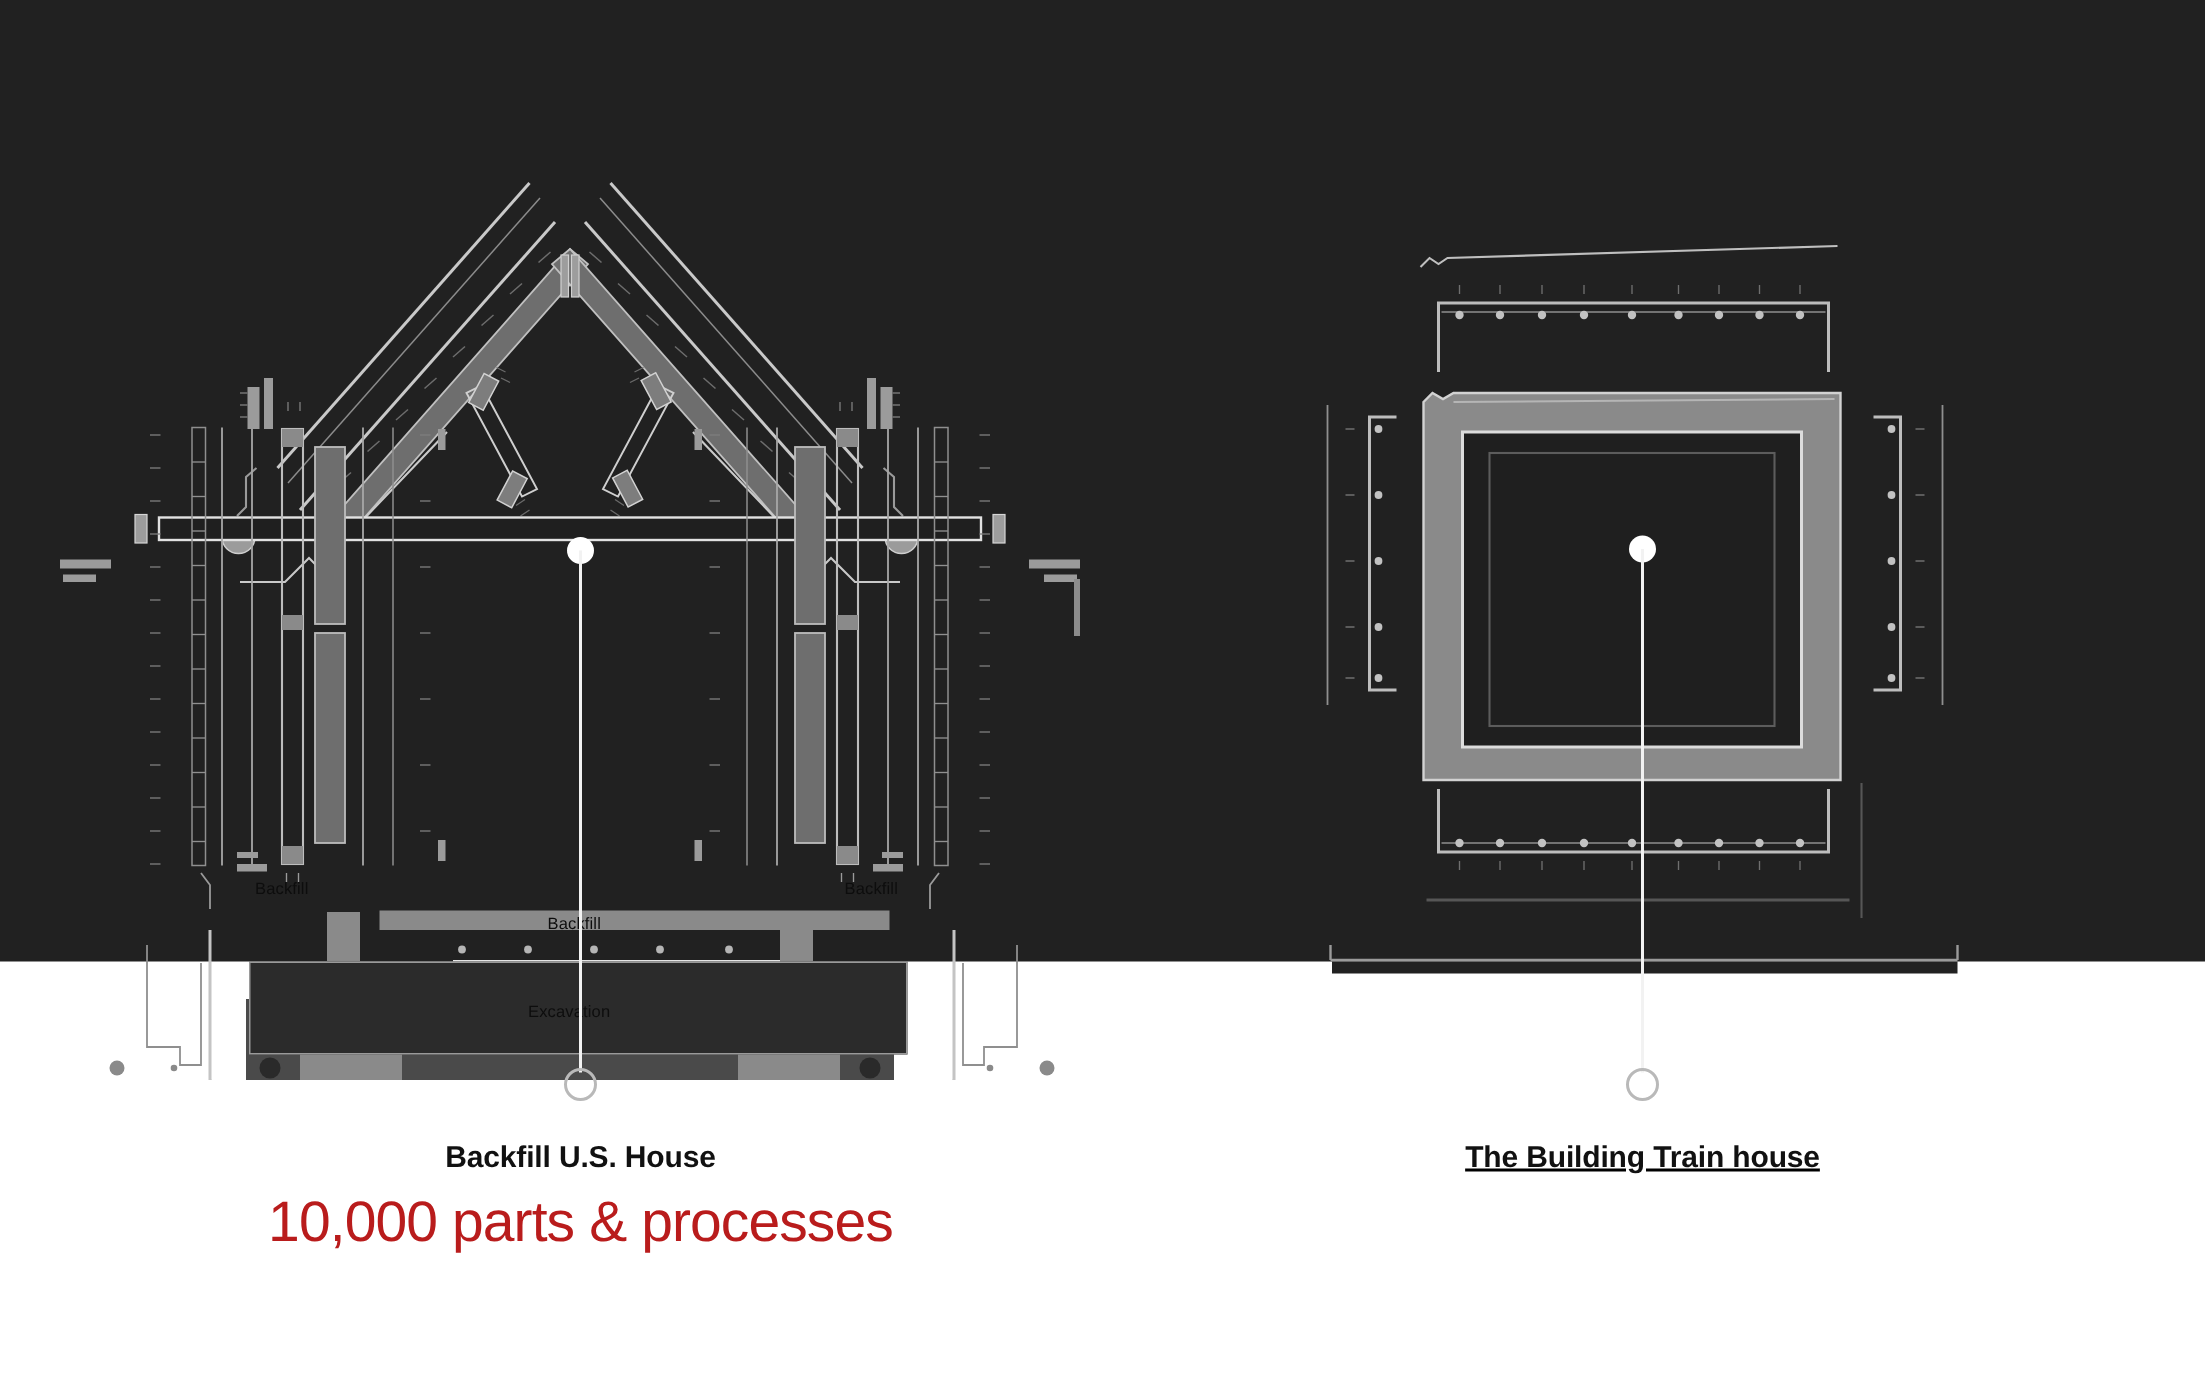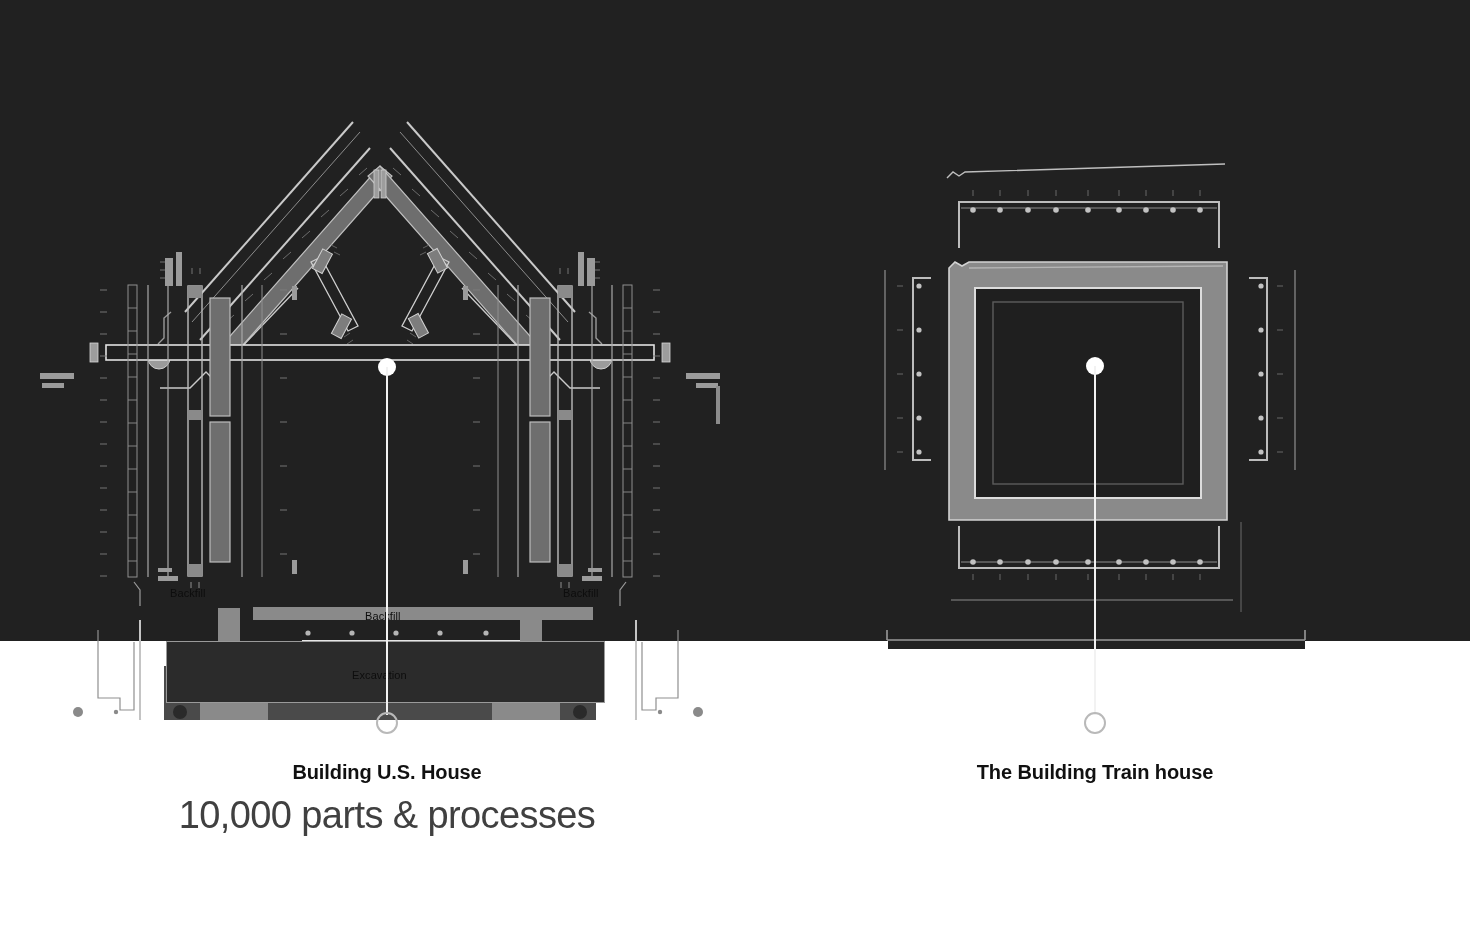--- a/index.html
+++ b/index.html
@@ -66,21 +66,21 @@
     font-size: 20px;
     font-weight: 700;
     color: #111111;
     letter-spacing: -0.1px;
     line-height: 1.2;
     white-space: nowrap;
   }
   .caption .headline {
     font-size: 38px;
     font-weight: 400;
-    color: #404040;
+    color: #b91c1c;
     letter-spacing: -0.6px;
     line-height: 1.25;
     margin-top: 8px;
     white-space: nowrap;
   }
 
   
   .annot {
     position: absolute;
     font-size: 11px;
@@ -559,21 +559,21 @@
     <div class="foot" style="top:354px;"></div>
   </div>
 
   <div class="pin" style="left:1086px; top:357px; width:18px; height:378px;">
     <div class="head"></div>
     <div class="stem" style="top:9px; height:349px;"></div>
     <div class="foot" style="top:355px;"></div>
   </div>
 
   <div class="caption" style="left:87px; top:760px; width:600px;">
-    <div class="eyebrow">Building U.S. House</div>
+    <div class="eyebrow">Backfill U.S. House</div>
     <div class="headline">10,000 parts &amp; processes</div>
   </div>
 
-  <div class="caption" style="left:795px; top:760px; width:600px;">
+  <div class="caption" style="left:795px; top:760px; width:600px;text-decoration:underline;">
     <div class="eyebrow">The Building Train house</div>
   </div>
 
 </div>
 
 </body></html>

